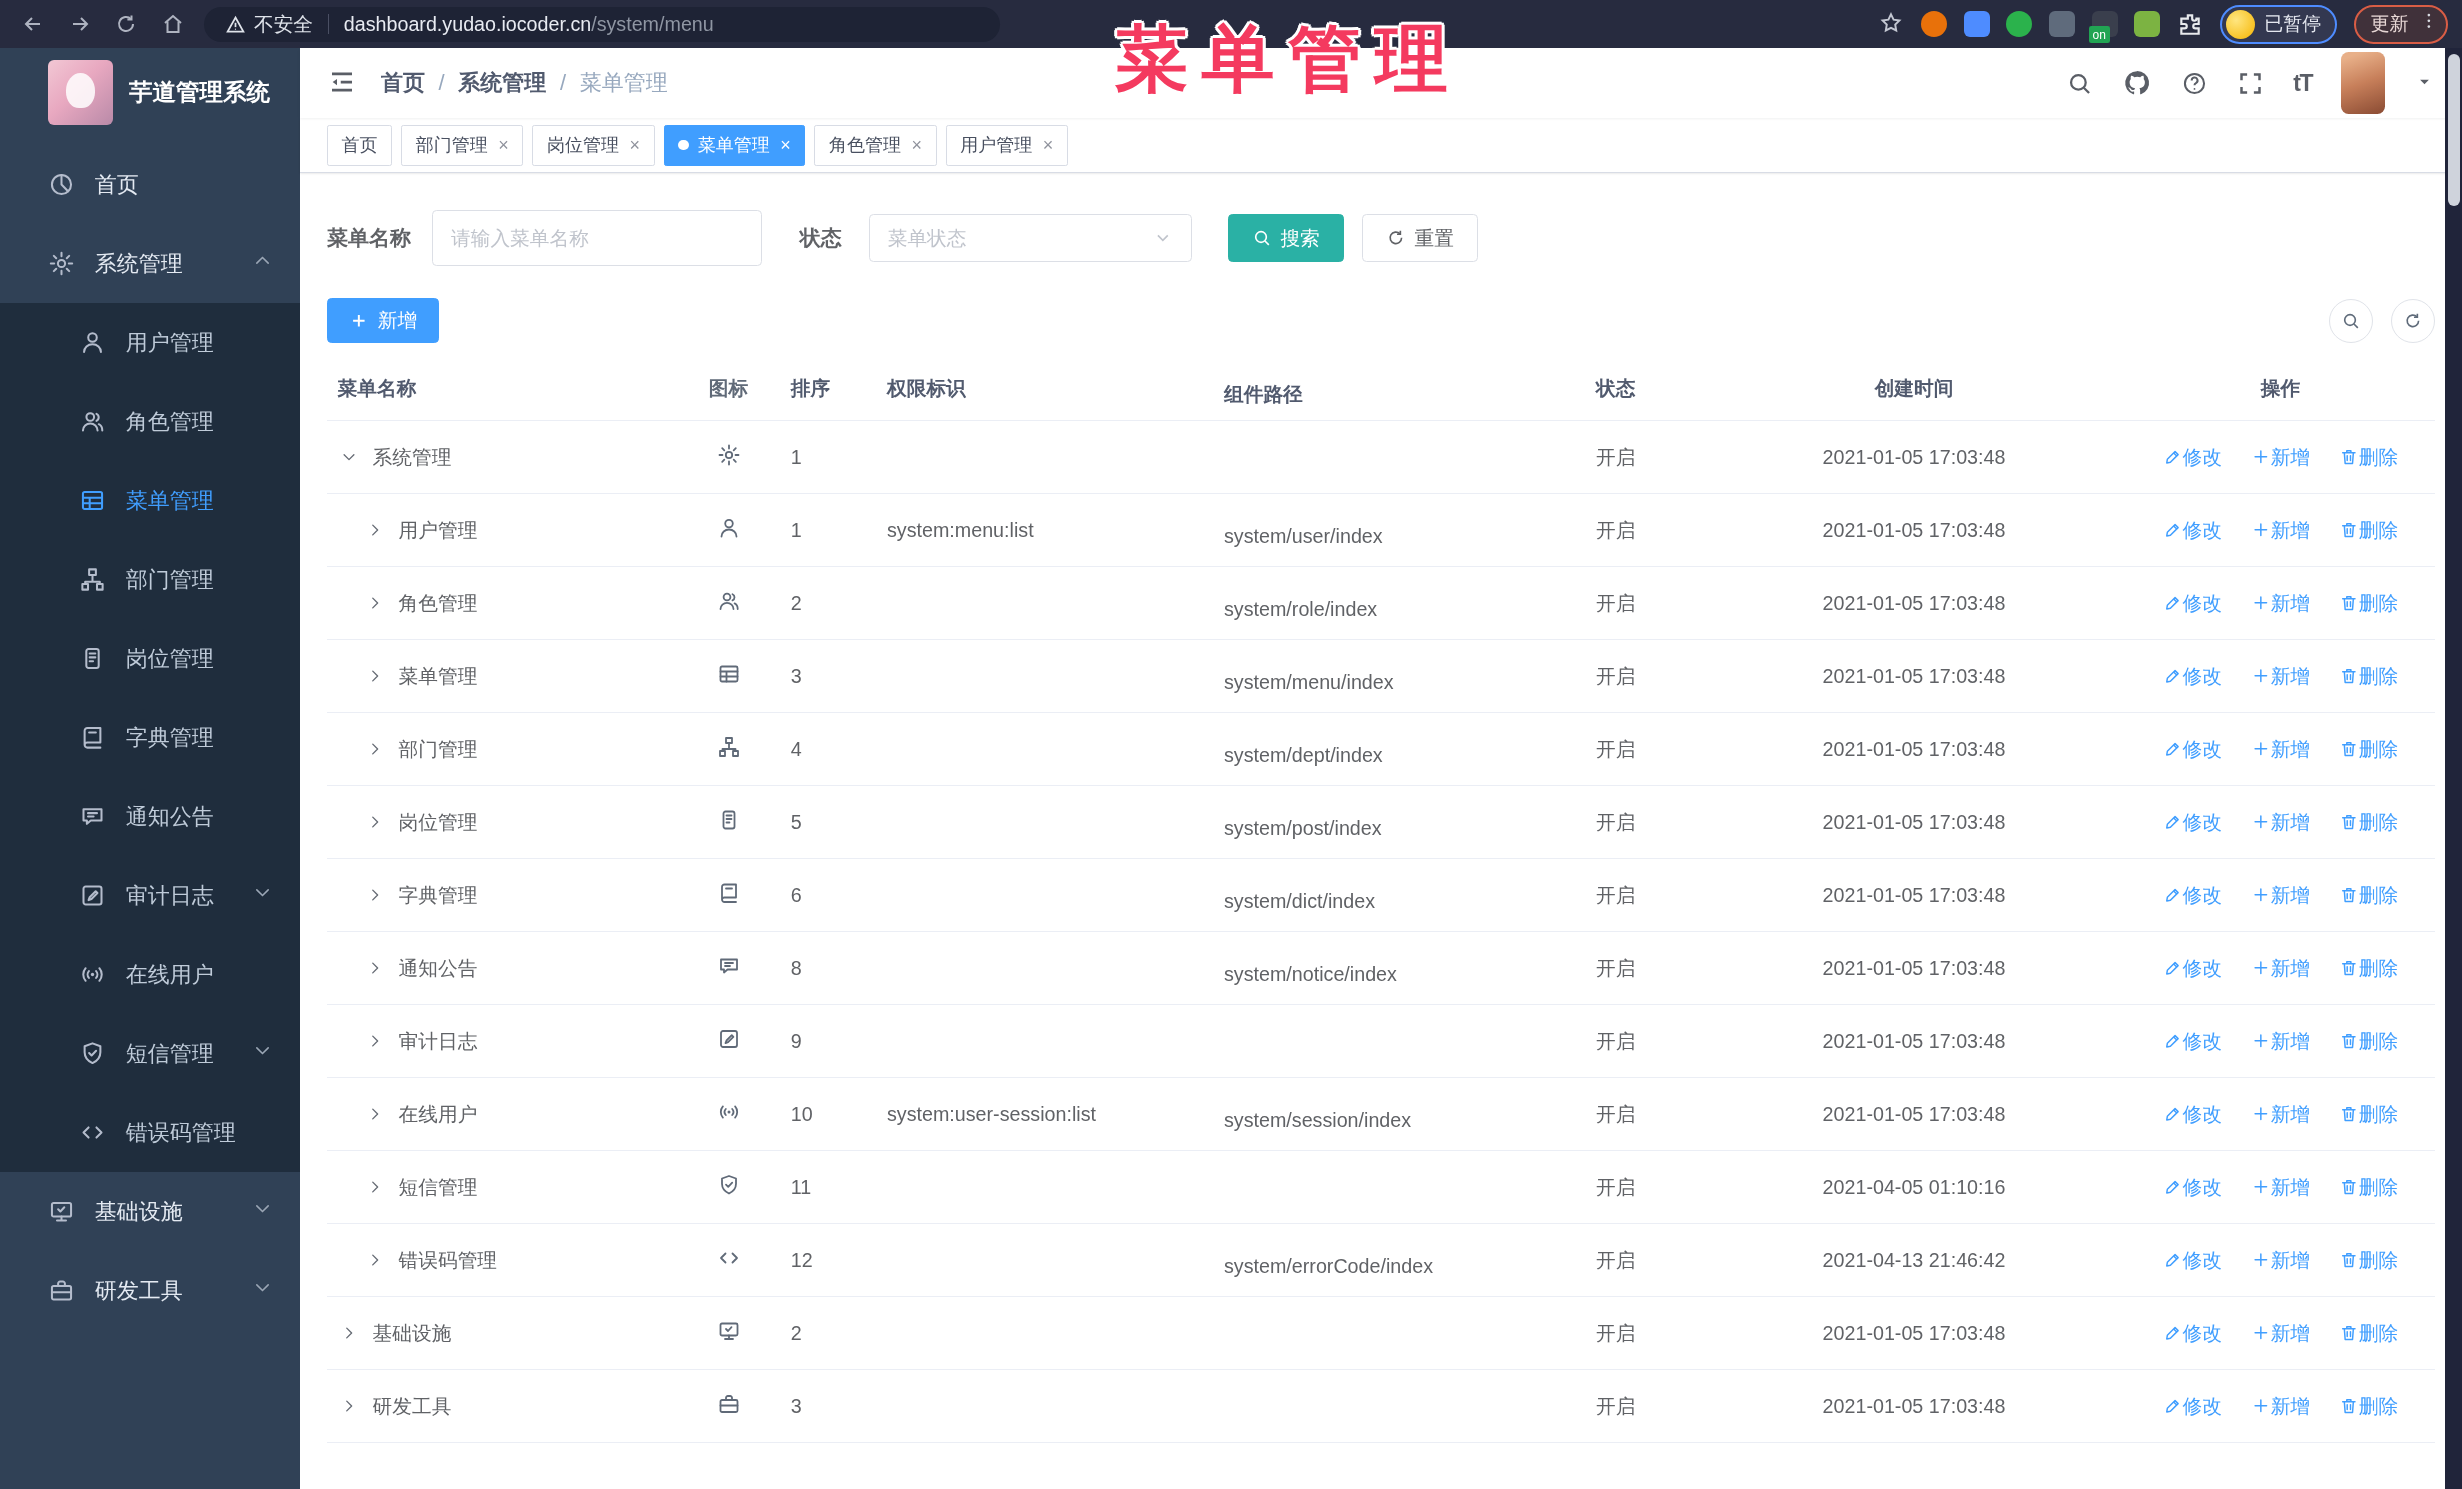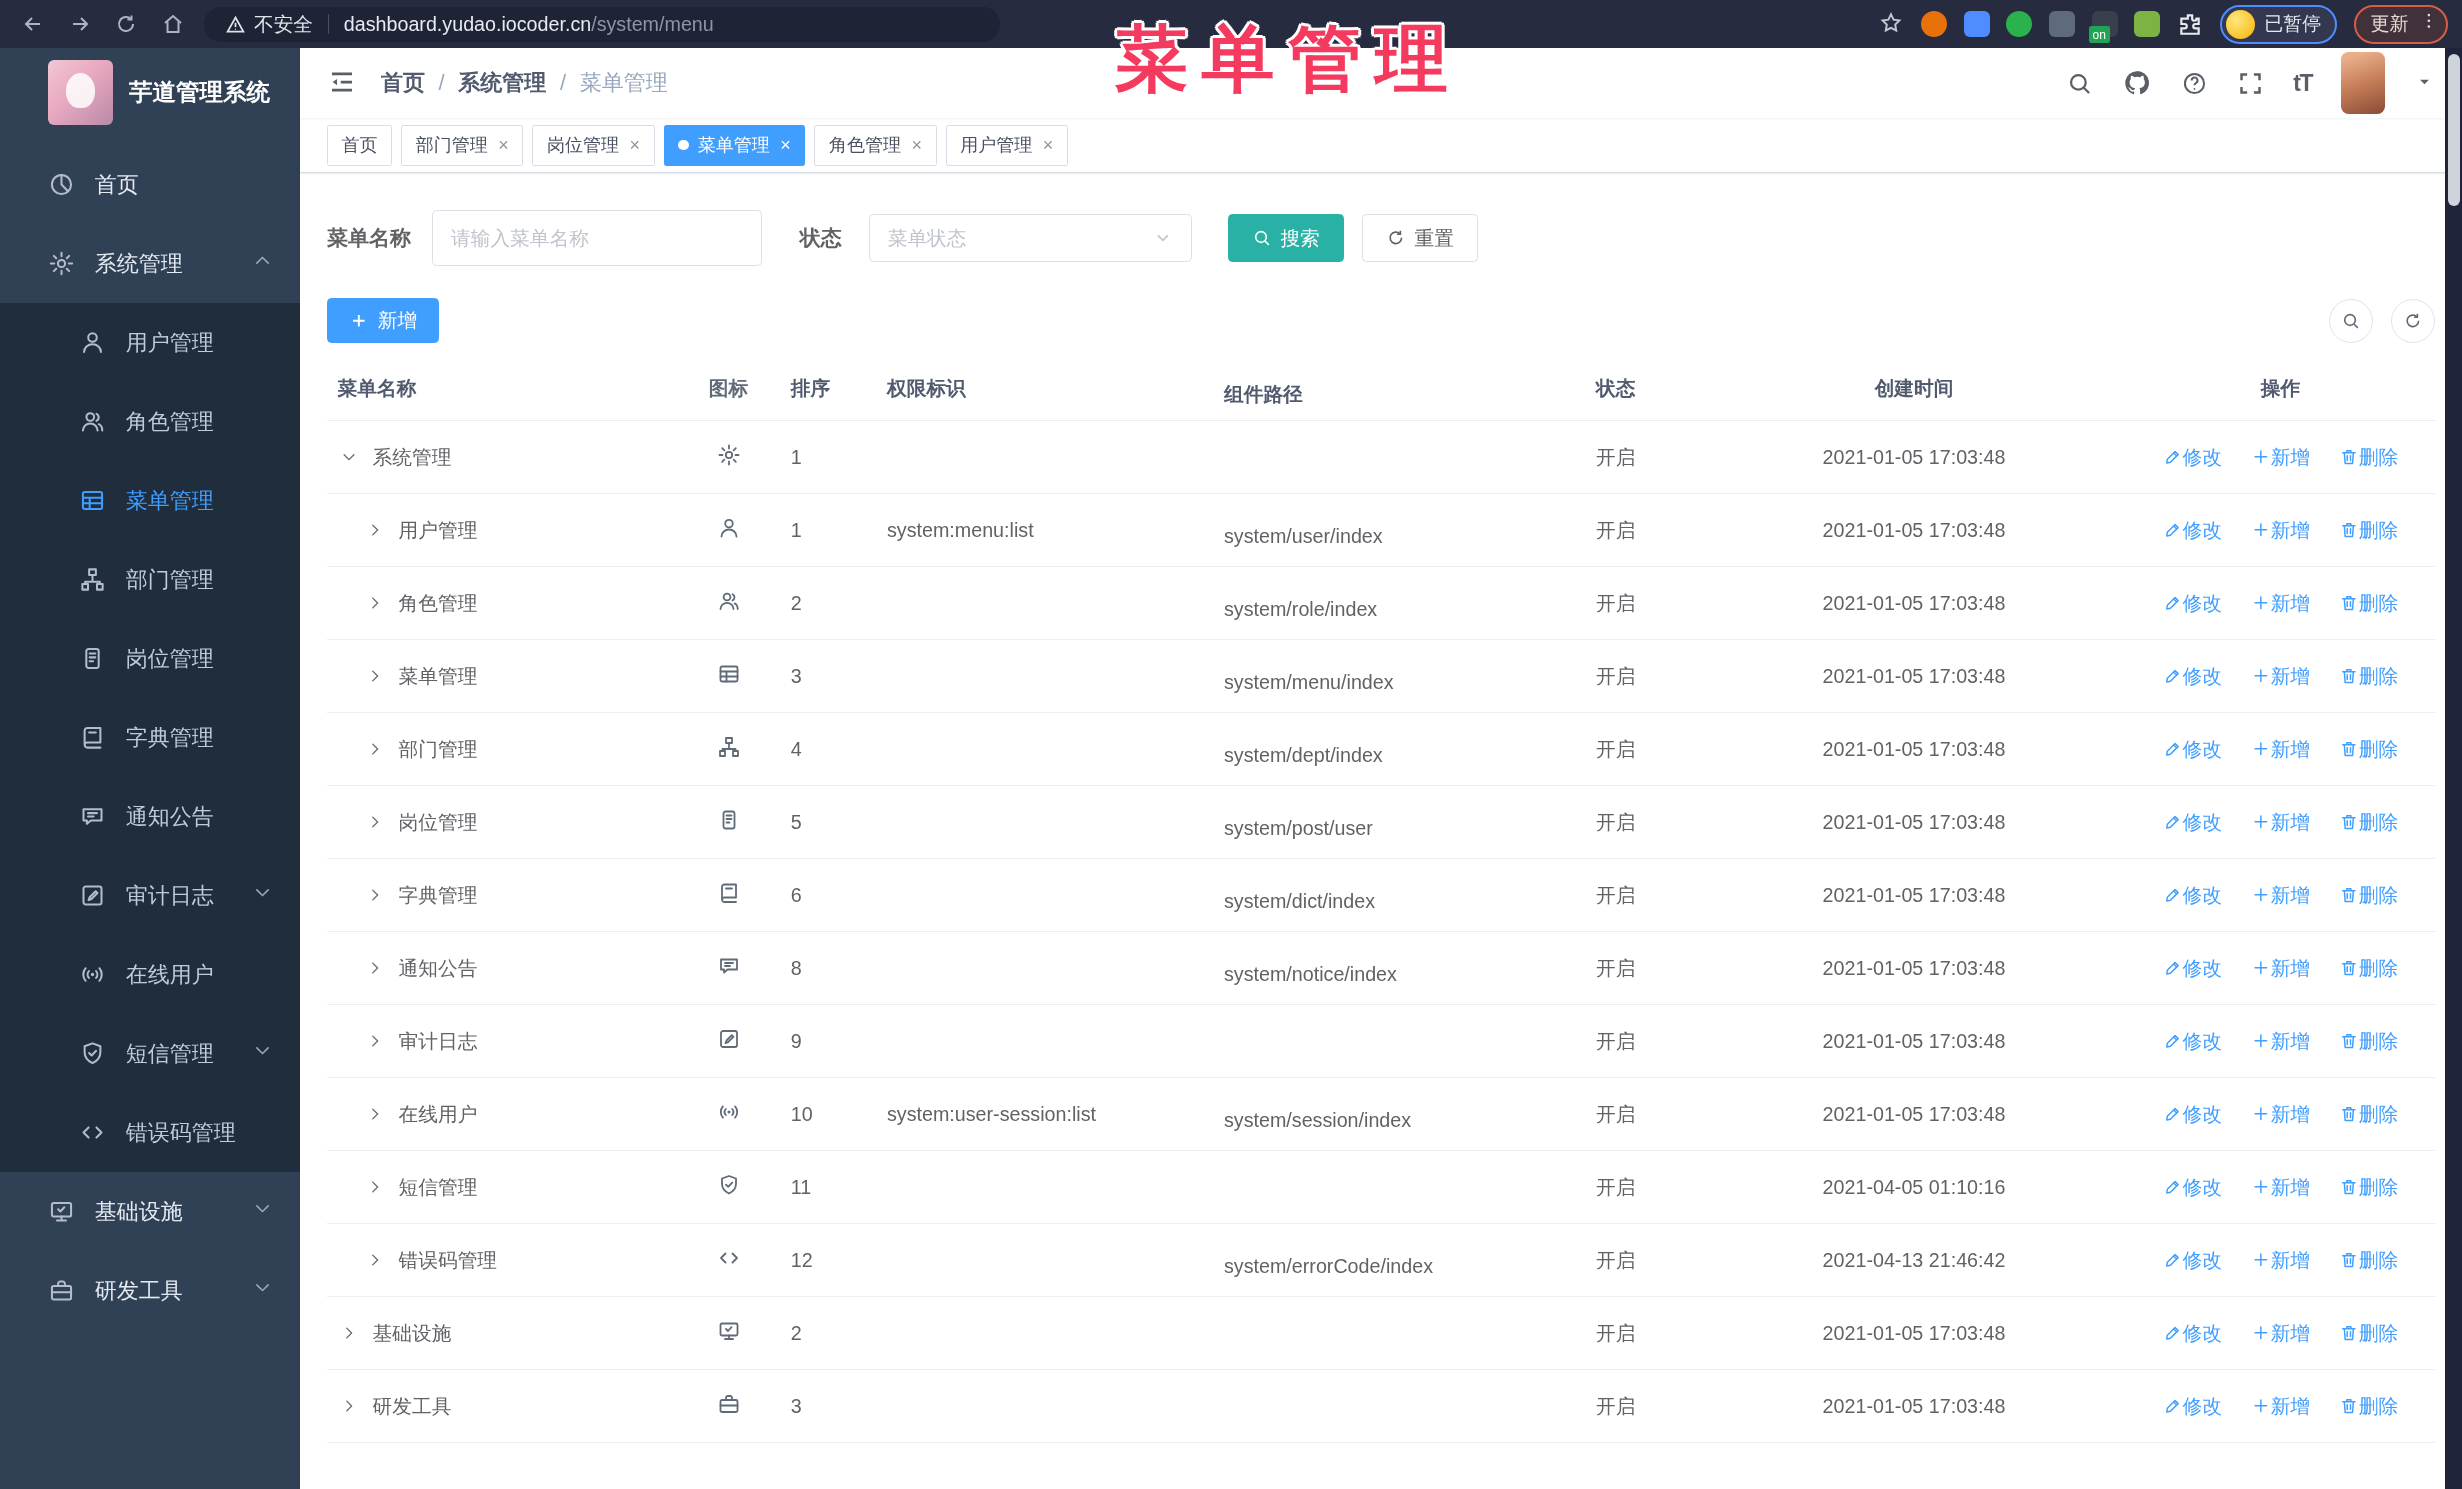--- a/index.html
+++ b/index.html
@@ -757,21 +757,21 @@
                     <path d="M9.5 7.5h5M9.5 11h5M9.5 14.5h3"></path>
                   </svg></span>
               </div>
               <div class="td c-sort">
                 <span>5</span>
               </div>
               <div class="td c-perm">
                 <span></span>
               </div>
               <div class="td c-path">
-                <span>system/post/user</span>
+                <span>system/post/index</span>
               </div>
               <div class="td c-status">
                 <span>开启</span>
               </div>
               <div class="td c-time">
                 <span>2021-01-05 17:03:48</span>
               </div>
               <div class="td c-actions">
                 <a class="op-link">
                   <svg viewBox="0 0 24 24" fill="none" stroke="currentColor" stroke-width="1.8" stroke-linecap="round" stroke-linejoin="round">

